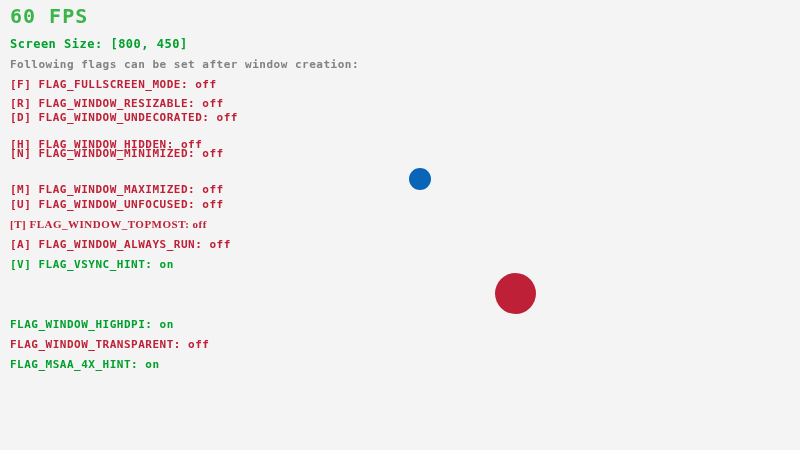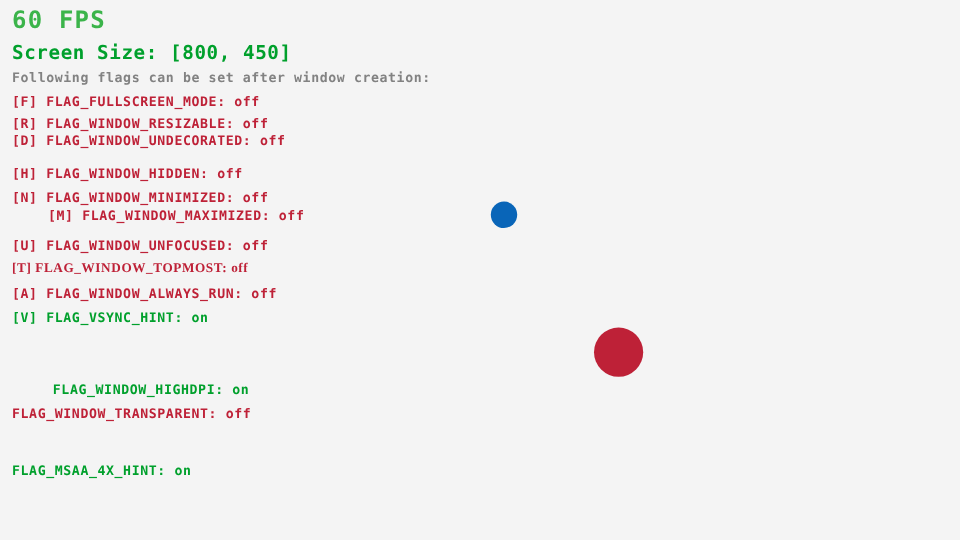--- a/index.html
+++ b/index.html
@@ -33,21 +33,21 @@
     top: 6px;
     font-size: 20px;
     line-height: 20px;
     color: #3bb44a;
     letter-spacing: 1px;
   }
 
   #screen-size-label {
     left: 10px;
     top: 38px;
-    font-size: 16px;
+    font-size: 12px;
     line-height: 12px;
     color: #00a02c;
   }
 
   .section-note {
     left: 10px;
     font-size: 11px;
     line-height: 12px;
     color: #828282;
   }
@@ -100,31 +100,31 @@
 
   <div class="txt" id="screen-size-label">Screen Size: [800, 450]</div>
 
   <div class="txt section-note" id="note-after">Following flags can be set after window creation:</div>
 
   <div id="runtime-flag-list">
       <div class="txt flag-line flag-off" style="top: 79px; text-align: center;"><span class="key">[F] </span><span class="name">FLAG_FULLSCREEN_MODE: </span><span class="state">off</span></div>
       <div class="txt flag-line flag-off" style="top: 98px;"><span class="key">[R] </span><span class="name">FLAG_WINDOW_RESIZABLE: </span><span class="state">off</span></div>
       <div class="txt flag-line flag-off" style="top: 112px;"><span class="key">[D] </span><span class="name">FLAG_WINDOW_UNDECORATED: </span><span class="state">off</span></div>
       <div class="txt flag-line flag-off" style="top: 139px; text-align: right;"><span class="key">[H] </span><span class="name">FLAG_WINDOW_HIDDEN: </span><span class="state">off</span></div>
-      <div class="txt flag-line flag-off" style="top: 159px;"><span class="key">[N] </span><span class="name">FLAG_WINDOW_MINIMIZED: </span><span class="state">off</span></div>
-      <div class="txt flag-line flag-off" style="top: 174px; margin-left: 30px;"><span class="key">[M] </span><span class="name">FLAG_WINDOW_MAXIMIZED: </span><span class="state">off</span></div>
+      <div class="txt flag-line flag-off" style="top: 148px;"><span class="key">[N] </span><span class="name">FLAG_WINDOW_MINIMIZED: </span><span class="state">off</span></div>
+      <div class="txt flag-line flag-off" style="top: 184px;"><span class="key">[M] </span><span class="name">FLAG_WINDOW_MAXIMIZED: </span><span class="state">off</span></div>
       <div class="txt flag-line flag-off" style="top: 199px;"><span class="key">[U] </span><span class="name">FLAG_WINDOW_UNFOCUSED: </span><span class="state">off</span></div>
       <div class="txt flag-line flag-off" style="top: 218px; font-family: Liberation Serif, serif;"><span class="key">[T] </span><span class="name">FLAG_WINDOW_TOPMOST: </span><span class="state">off</span></div>
       <div class="txt flag-line flag-off" style="top: 239px;"><span class="key">[A] </span><span class="name">FLAG_WINDOW_ALWAYS_RUN: </span><span class="state">off</span></div>
       <div class="txt flag-line flag-on" style="top: 259px; text-align: center;"><span class="key">[V] </span><span class="name">FLAG_VSYNC_HINT: </span><span class="state">on</span></div>
     </div>
 
 
   <div id="startup-flag-list">
-      <div class="txt flag-line flag-on" style="top: 319px; margin-left: 34px;"><span class="name">FLAG_WINDOW_HIGHDPI: </span><span class="state">on</span></div>
+      <div class="txt flag-line flag-on" style="top: 319px;"><span class="name">FLAG_WINDOW_HIGHDPI: </span><span class="state">on</span></div>
       <div class="txt flag-line flag-off" style="top: 339px;"><span class="name">FLAG_WINDOW_TRANSPARENT: </span><span class="state">off</span></div>
-      <div class="txt flag-line flag-on" style="top: 359px; margin-top: 28px;"><span class="name">FLAG_MSAA_4X_HINT: </span><span class="state">on</span></div>
+      <div class="txt flag-line flag-on" style="top: 359px;"><span class="name">FLAG_MSAA_4X_HINT: </span><span class="state">on</span></div>
     </div>
 
   <div class="ball" id="ball-blue" style="width: 22px; height: 22px; left: 409px; top: 168px; background: rgb(9, 101, 184);"></div>
   <div class="ball" id="ball-red" style="width: 41px; height: 41px; left: 494.5px; top: 272.5px; background: rgb(190, 33, 55);"></div>
 
 </div>
 
 </body></html>

